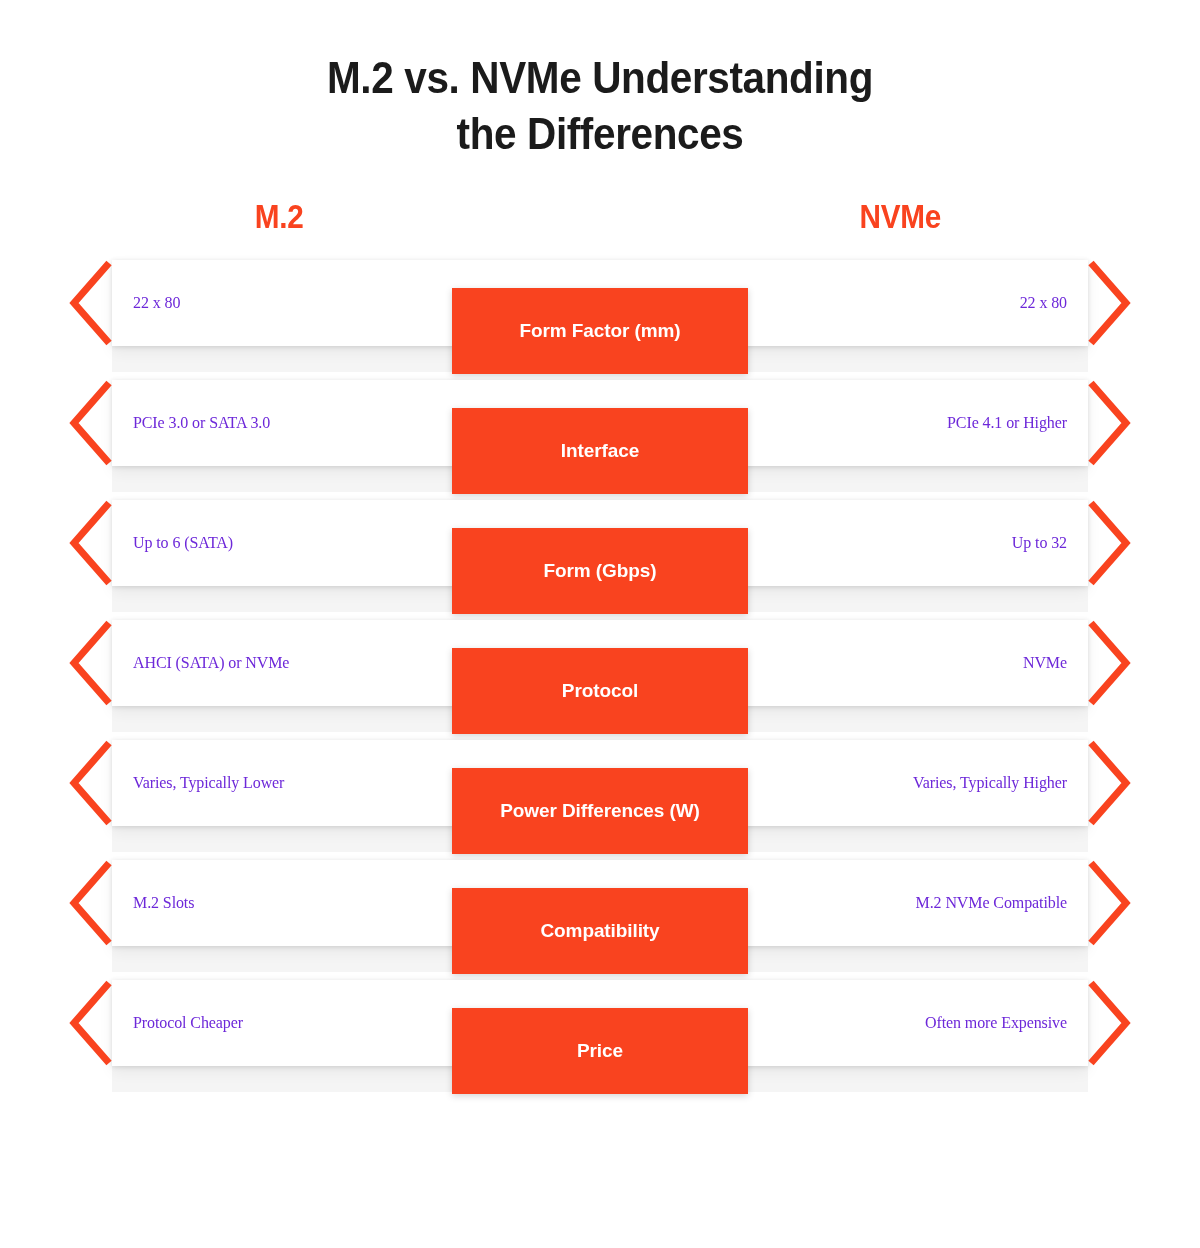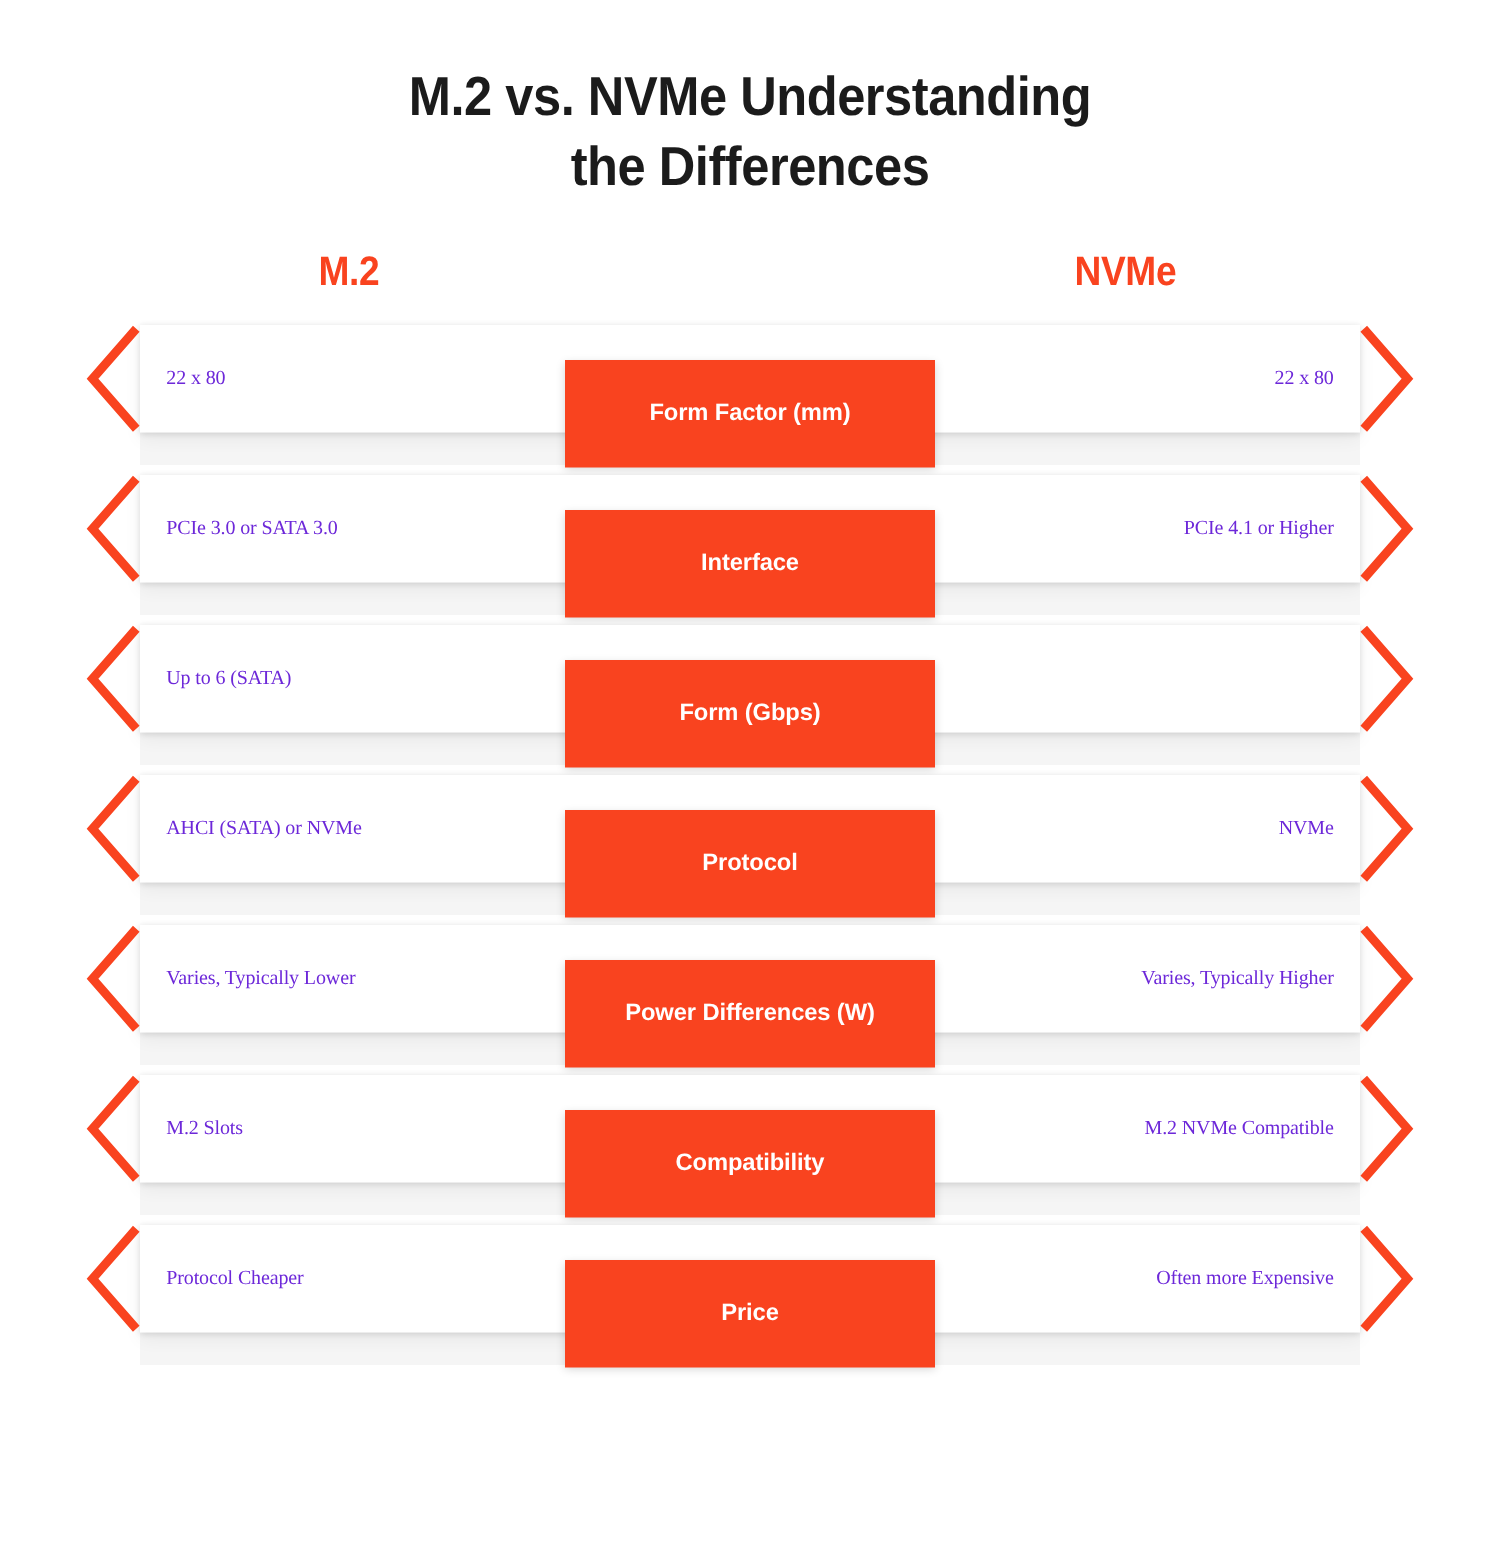--- a/index.html
+++ b/index.html
@@ -210,20 +210,21 @@
         </div>
         <div class="chev right">
           <svg viewBox="0 0 44 86" xmlns="http://www.w3.org/2000/svg">
             <path d="M3 3 L38 43 L3 83" fill="none" stroke="#F9431F" stroke-width="7" stroke-linecap="butt" stroke-linejoin="miter"></path>
           </svg>
         </div>
         <div class="val left">Up to 6 (SATA)</div>
         <div class="cat">
           <span>Form (Gbps)</span>
         </div>
+        <div class="val right">Up to 32</div>
       </div>
       <div class="row">
         <div class="strip"></div>
         <div class="bar"></div>
         <div class="chev left">
           <svg viewBox="0 0 44 86" xmlns="http://www.w3.org/2000/svg">
             <path d="M41 3 L6 43 L41 83" fill="none" stroke="#F9431F" stroke-width="7" stroke-linecap="butt" stroke-linejoin="miter"></path>
           </svg>
         </div>
         <div class="chev right">

